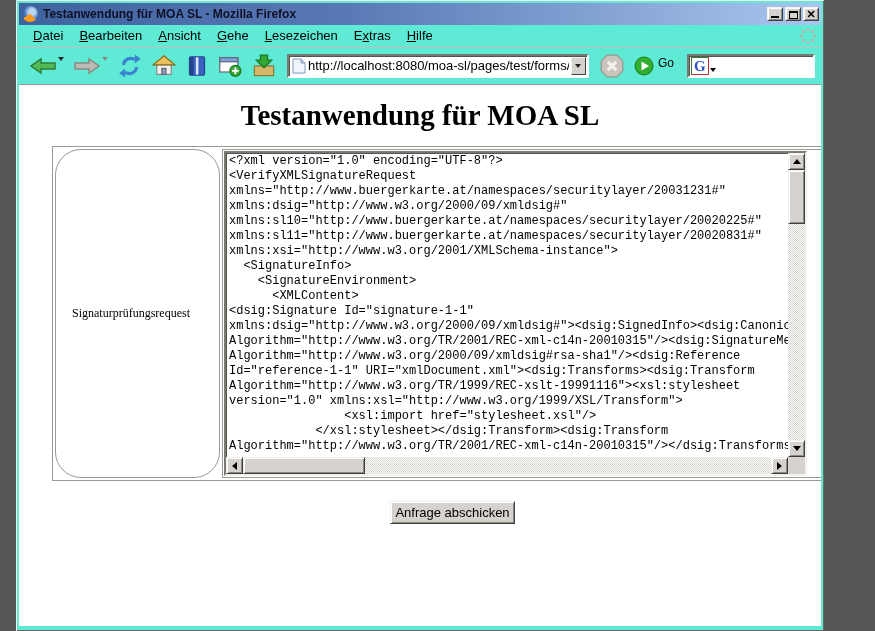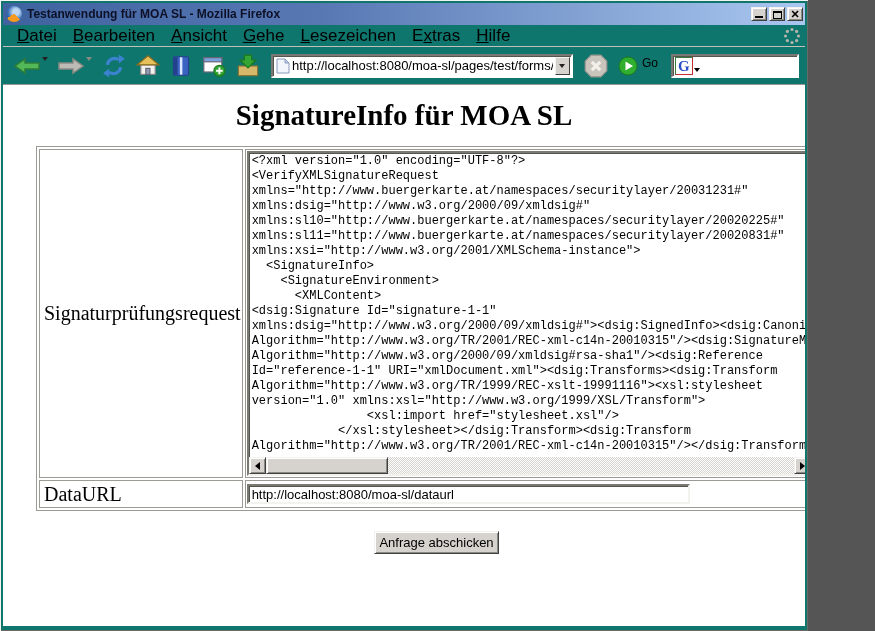--- a/index.html
+++ b/index.html
@@ -1,38 +1,38 @@
 <!DOCTYPE html>
 <html><head>
 <meta charset="utf-8">
 <style>
   html,body{margin:0;padding:0;background:#555;}
   *{box-sizing:border-box;}
-  .window{width:808px;height:631px;background:#0f766e;padding:3px;position:relative;
+  .window{width:808px;height:631px;background:#5eead4;padding:3px;position:relative;
     font-family:"Liberation Sans",sans-serif;
-    box-shadow:inset 1px 1px 0 #f4f2ee, inset -1px -1px 0 #6a6a64;}
+    box-shadow:inset 1px 1px 0 #f4f2ee, inset -1px -1px 0 #6a6a64;margin-left:16px;}
   
   .titlebar{height:22px;display:flex;align-items:center;padding:0 2px 0 3px;
     background:linear-gradient(to right,#3f639f,#5878b4 40%,#a9c7ef);}
   .ff-icon{width:16px;height:16px;border-radius:50%;flex:0 0 16px;position:relative;overflow:hidden;
     background:radial-gradient(circle at 62% 38%,#bcd6f2 0 22%,#3c71b8 55%,#1e3f78 95%);}
   .ff-icon::after{content:"";position:absolute;inset:-2px;border-radius:50%;
     background:conic-gradient(from 130deg,#f59a1e 0 110deg,transparent 110deg 360deg);}
   .title-text{color:#0d1026;font-weight:bold;font-size:12px;margin-left:5px;flex:1;
     white-space:nowrap;overflow:hidden;}
   .win-controls{display:flex;gap:2px;}
   .cbtn{width:16px;height:14px;background:#d6d3ce;border:1px solid;padding:0;
     border-color:#f4f2ee #404040 #404040 #f4f2ee;
     box-shadow:inset 1px 1px 0 #fff, inset -1px -1px 0 #8a8a84;
     display:flex;align-items:flex-end;justify-content:center;cursor:default;position:relative;}
   .glyph-min{width:8px;height:2px;background:#000;margin-bottom:2px;}
   .glyph-max{width:9px;height:8px;border:1px solid #000;border-top:2px solid #000;margin-bottom:1px;}
   .glyph-x{font-size:11px;font-weight:bold;line-height:12px;color:#000;margin:0 auto;align-self:center;}
   
-  .menubar{height:22px;display:flex;align-items:center;padding:0 4px 0 6px;font-size:17px;color:#000;
+  .menubar{height:22px;display:flex;align-items:center;padding:0 4px 0 6px;font-size:13px;color:#000;
     border-bottom:1px solid #c3c0ba;}
   .menu-item{padding:2px 8px;cursor:default;}
   .menubar-spacer{flex:1;}
   .throbber{width:18px;height:18px;display:block;}
   
   .toolbar{height:38px;display:flex;align-items:center;gap:4px;padding:0 6px 0 8px;
     border-bottom:1px solid #9a9792;}
   .tbtn{background:transparent;border:1px solid transparent;padding:2px;display:flex;align-items:flex-start;cursor:default;}
   .caret{width:0;height:0;border-left:3px solid transparent;border-right:3px solid transparent;
     border-top:4px solid #222;margin-left:2px;}
@@ -53,21 +53,21 @@
   .g-caret{width:0;height:0;border-left:3px solid transparent;border-right:3px solid transparent;
     border-top:4px solid #000;margin:8px 0 0 1px;}
   .search-input{flex:1;border:none;outline:none;min-width:0;font-size:12px;background:#fff;}
   
   .content{background:#fff;height:541px;overflow:hidden;font-family:"Liberation Serif",serif;color:#000;}
   h1.page-title{text-align:center;font-size:29px;margin:14px 0 0;font-family:"Liberation Serif",serif;}
   .subtitle{text-align:center;font-size:16px;margin:26px 0 0;}
   .form-wrap{margin:14px 0 0 33px;width:801px;}
   table.form-table{border-collapse:separate;border-spacing:2px;border:1px solid #9c9a94;width:801px;}
   td{border:1px solid #9c9a94;padding:1px;}
-  td.lbl{width:165px;font-size:20px;padding-left:4px;vertical-align:middle;}
+  td.lbl{width:165px;font-size:12px;padding-left:16px;vertical-align:middle;border-radius:26px;}
   td.val{vertical-align:top;}
   
   .ta{position:relative;width:583px;height:325px;background:#fff;border:2px solid;
     border-color:#7a7a72 #f4f2ee #f4f2ee #7a7a72;box-shadow:inset 1px 1px 0 #55554f;overflow:hidden;}
   .ta pre{margin:0;padding:1px 3px;font-family:"Liberation Mono","DejaVu Sans Mono",monospace;
     font-size:12px;line-height:15px;white-space:pre;overflow:hidden;
     width:calc(100% - 17px);height:calc(100% - 17px);}
   .dither{background-color:#fff;background-image:
     linear-gradient(45deg,#d6d3ce 25%,transparent 25%,transparent 75%,#d6d3ce 75%),
     linear-gradient(45deg,#d6d3ce 25%,transparent 25%,transparent 75%,#d6d3ce 75%);
@@ -214,21 +214,21 @@
       <span class="go-label">Go</span>
     </button>
     <div class="searchbox">
       <span class="g-icon">G</span>
       <span class="g-caret"></span>
       <input class="search-input" value="" style="">
     </div>
   </div>
 
   <div class="content">
-    <h1 class="page-title">SignatureInfo für MOA SL</h1>
+    <h1 class="page-title">Testanwendung für MOA SL</h1>
 
     <div class="form-wrap">
       <table class="form-table">
         <tbody>
             <tr>
           <td class="lbl">Signaturprüfungsrequest</td>
           <td class="val">
             <div class="ta">
               <pre>&lt;?xml version="1.0" encoding="UTF-8"?&gt;
 &lt;VerifyXMLSignatureRequest 
@@ -265,26 +265,20 @@
                     </span>
                 <span class="hthumb"></span>
                 <span class="sb-btn" style="right:0;top:0">
                       <span class="tri-right"></span>
                     </span>
               </div>
               <div class="sb-corner"></div>
             </div>
           </td>
         </tr>
-        <tr>
-          <td class="lbl">DataURL</td>
-          <td class="val">
-            <input class="txtfield" value="http://localhost:8080/moa-sl/dataurl" style="">
-          </td>
-        </tr>
       </tbody>
         </table>
     </div>
 
     <div class="btnrow">
       <button class="submit">Anfrage abschicken</button>
     </div>
   </div>
 </div>
 

